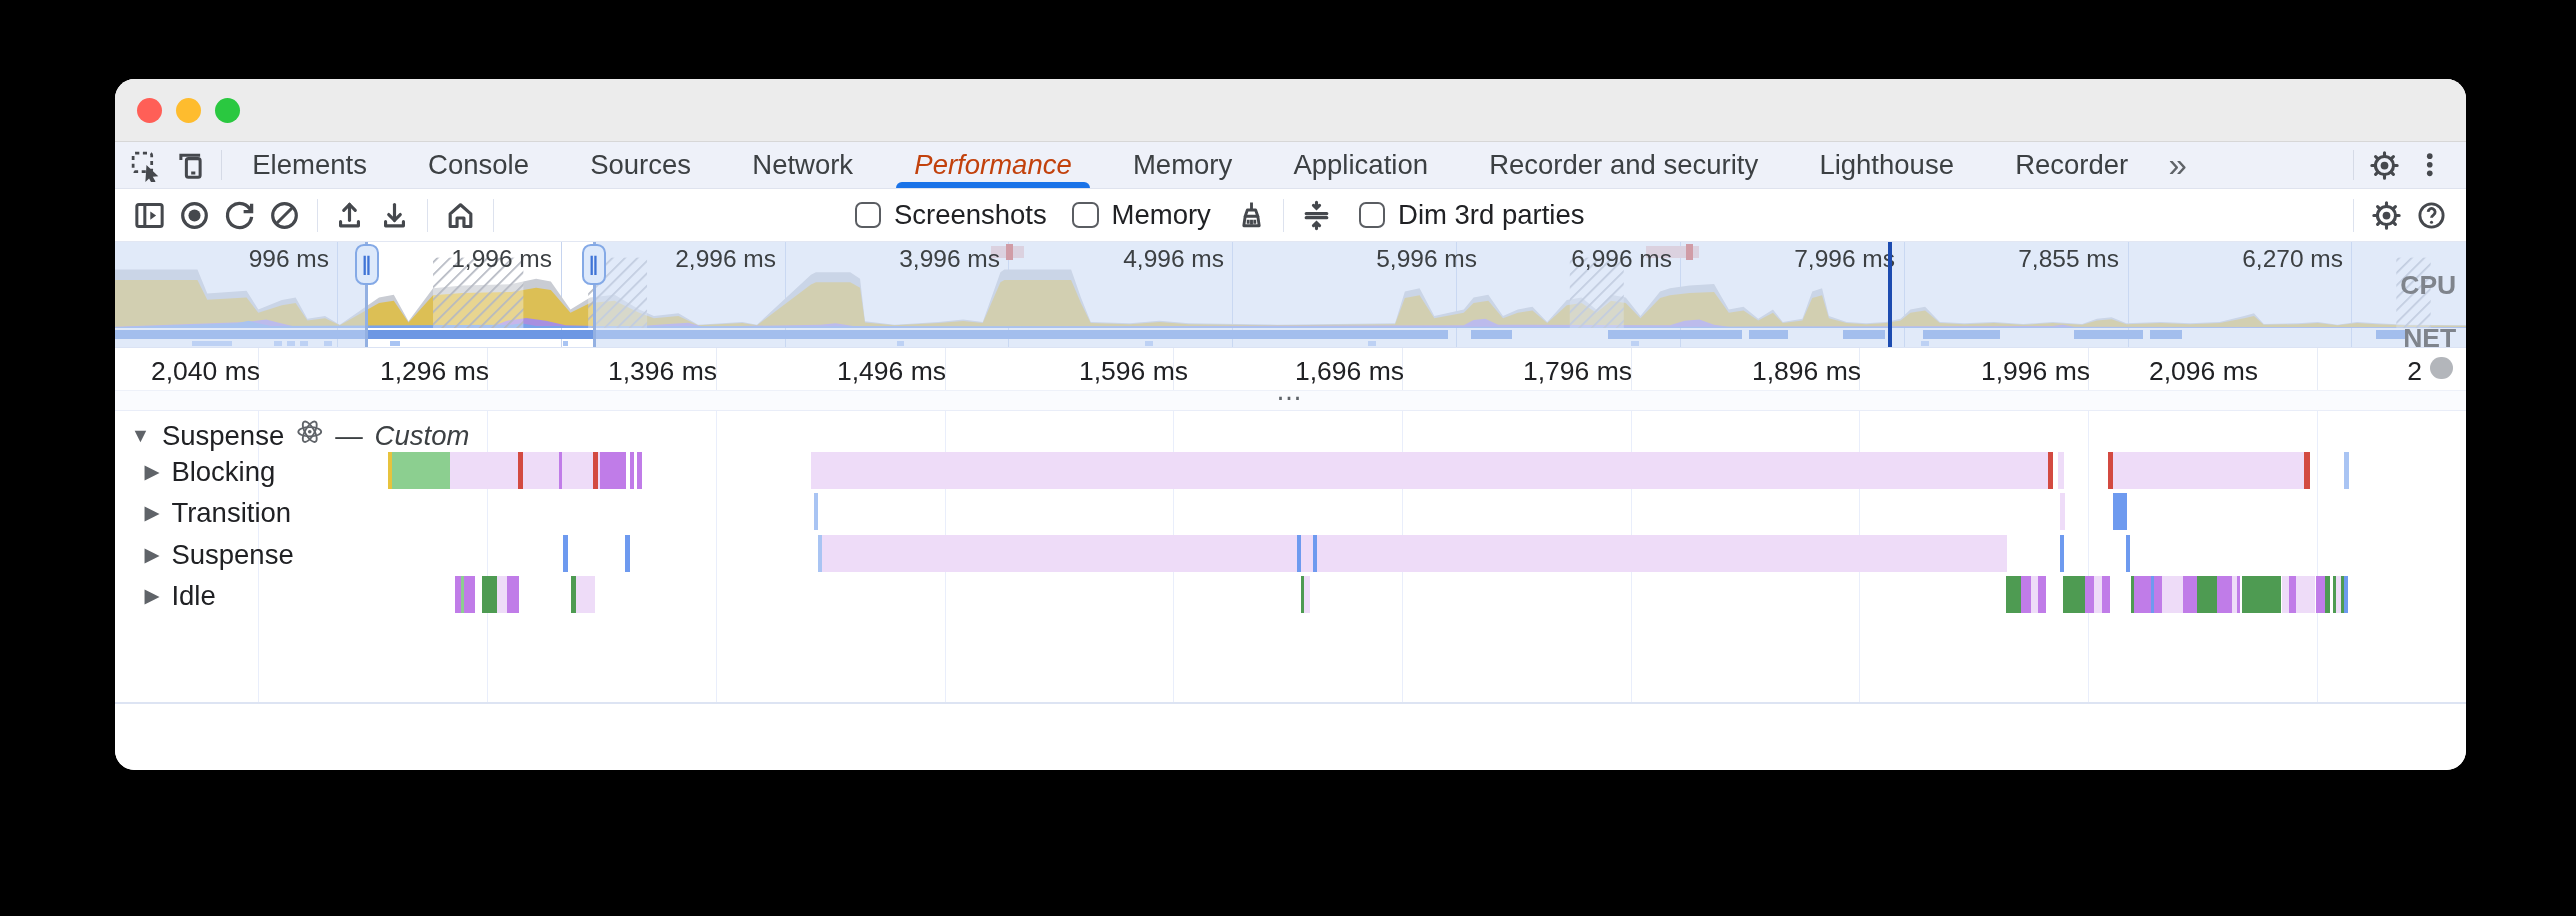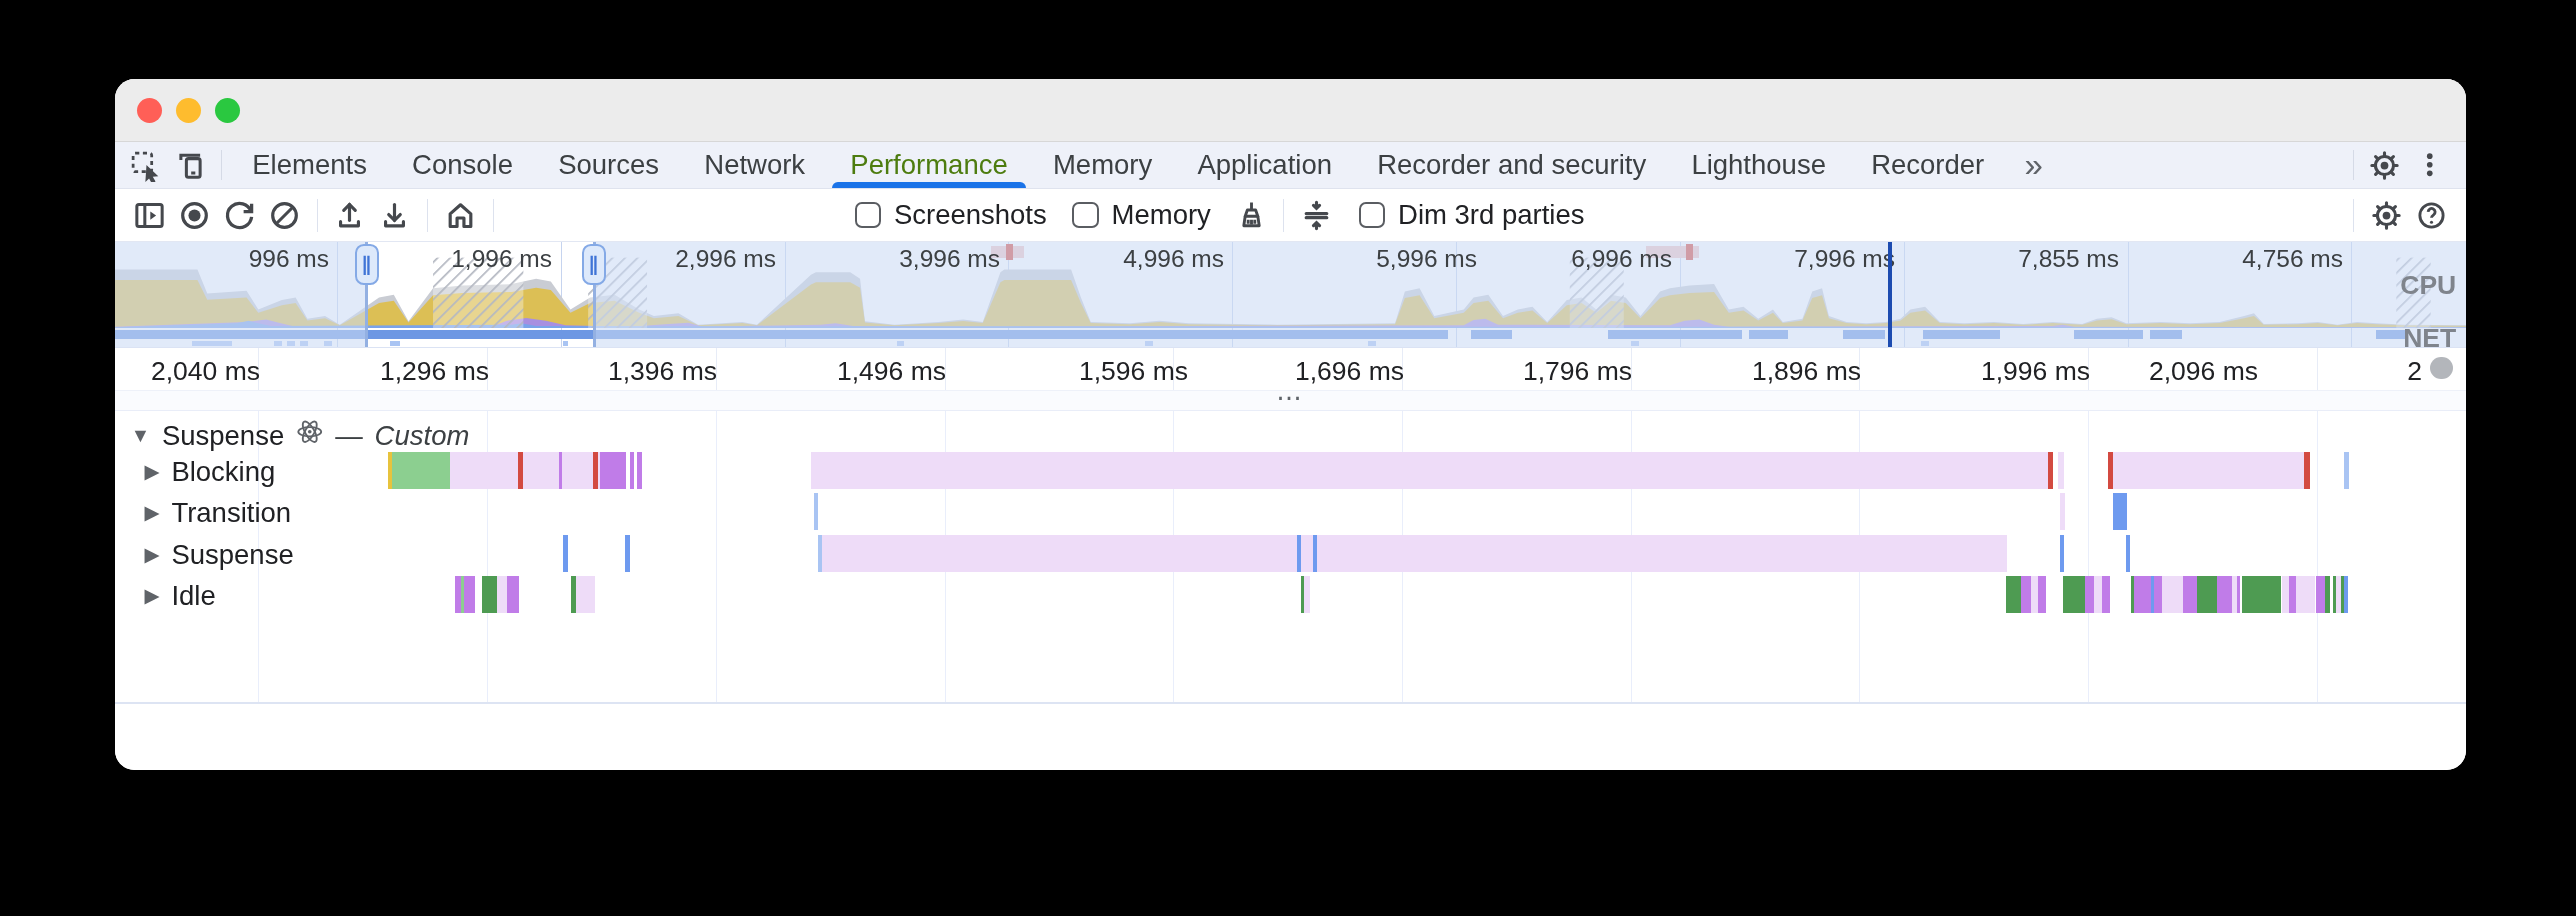--- a/index.html
+++ b/index.html
@@ -10,21 +10,21 @@
   .lights{position:absolute;left:21.6px;top:18.7px;display:flex;gap:13.7px;}
   .light{width:25.5px;height:25.5px;border-radius:50%;}
   .light.red{background:#ff5f57;}
   .light.yellow{background:#febc2e;}
   .light.green{background:#2ac840;}
   
   .tabbar{position:relative;height:47px;background:#eef1f9;border-bottom:1px solid #dfe3ee;display:flex;align-items:stretch;}
   .tabbar .icon-btn{align-self:center;}
   .vdiv{width:1px;height:29.5px;background:#d5dae6;align-self:center;margin:0 7.9px;}
   .tab{position:relative;display:flex;align-items:center;padding:0 22.6px;font-size:27.5px;color:#3c4043;cursor:default;white-space:nowrap;}
-  .tab.selected{color:#4d7c0f;}
+  .tab.selected{color:#c2410c;font-style:italic;}
   .tab.selected::after{content:"";position:absolute;left:3.9px;right:3.9px;bottom:0;height:5.9px;border-radius:5.9px 5.9px 0 0;background:#1a73e8;}
   .more-tabs{display:flex;align-items:center;font-size:33px;color:#5f6368;padding:0 17.7px;}
   .tabbar-right{margin-left:auto;display:flex;align-items:center;padding-right:13.7px;}
   .icon-btn{display:flex;align-items:center;justify-content:center;width:45px;height:45px;color:#45484d;flex:none;}
   .icon-btn svg{display:block;}
   
   .perf-toolbar{position:relative;height:53px;background:#fff;border-bottom:1px solid #e2e7f3;display:flex;align-items:center;padding:0 11.8px;}
   .perf-toolbar .vdiv{height:33px;background:#dde2ee;margin:0 9.8px;}
   .cbx{display:flex;align-items:center;gap:12.8px;font-size:27.5px;color:#202124;white-space:nowrap;}
   .cbx .box{width:26.5px;height:26.5px;border:2.5px solid #5a5d62;border-radius:6.9px;background:#fff;flex:none;}
@@ -82,21 +82,21 @@
       </svg>
     </div>
     <div class="icon-btn">
       <svg width="33" height="33" viewBox="0 0 24 24" fill="none" stroke="currentColor" stroke-width="2.2">
         <path d="M5 8V4.5h14"></path>
         <rect x="9" y="7" width="10" height="13.5" rx="1.5" fill="#eef1f9"></rect>
         <path d="M12.5 17.5h3"></path>
       </svg>
     </div>
     <div class="vdiv"></div>
-    <div id="tabs" style="display:flex;align-items:stretch;">
+    <div id="tabs" style="display:flex;align-items:stretch;gap:16px;">
         <div class="tab">Elements</div>
         <div class="tab">Console</div>
         <div class="tab">Sources</div>
         <div class="tab">Network</div>
         <div class="tab selected">Performance</div>
         <div class="tab">Memory</div>
         <div class="tab">Application</div>
         <div class="tab">Recorder and security</div>
         <div class="tab">Lighthouse</div>
         <div class="tab">Recorder</div>
@@ -229,21 +229,21 @@
       <div class="ov-label" style="left: 864px;">4,996 ms</div>
       <div class="ov-grid" style="left: 1341px;"></div>
       <div class="ov-label" style="left: 1117px;">5,996 ms</div>
       <div class="ov-grid" style="left: 1565px;"></div>
       <div class="ov-label" style="left: 1312px;">6,996 ms</div>
       <div class="ov-grid" style="left: 1789px;"></div>
       <div class="ov-label" style="left: 1535px;">7,996 ms</div>
       <div class="ov-grid" style="left: 2013px;"></div>
       <div class="ov-label" style="left: 1759px;">7,855 ms</div>
       <div class="ov-grid" style="left: 2236px;"></div>
-      <div class="ov-label" style="left: 1983px;">4,756 ms</div>
+      <div class="ov-label" style="left: 1983px;">6,270 ms</div>
       <svg class="ov-svg" viewBox="0 0 2395 88" preserveAspectRatio="none">
         <defs>
           <pattern id="hatch" width="9" height="9" patternUnits="userSpaceOnUse" patternTransform="rotate(45)">
             <rect width="9" height="9" fill="rgba(255,255,255,0.35)"></rect>
             <line x1="0" y1="0" x2="0" y2="9" stroke="#b4b8c2" stroke-width="3.5"></line>
           </pattern>
         </defs>
         <polygon points="0,88 0,28.2 84,28.2 94,52.6 134,49.9 146,69.0 170,59.4 184,56.7 196,78.5 214,75.8 229,84.6 269,56.7 284,54.0 299,81.2 324,47.2 354,44.5 404,43.1 429,37.7 444,40.4 464,69.0 484,56.7 509,54.0 534,69.0 549,75.8 574,73.0 594,84.6 639,81.9 654,84.6 709,33.6 714,30.9 749,30.9 759,37.7 764,81.2 794,84.6 839,81.9 864,79.2 884,81.9 902,30.9 906,28.2 974,28.2 984,56.7 994,81.9 1034,83.2 1064,80.5 1094,83.2 1184,84.6 1304,83.2 1314,50.6 1329,47.2 1344,75.8 1374,69.0 1384,56.7 1399,54.0 1414,75.8 1429,69.0 1444,66.2 1459,81.9 1479,59.4 1494,56.7 1509,69.0 1524,54.0 1539,56.7 1554,75.8 1574,50.6 1584,47.2 1604,44.5 1629,43.1 1644,69.0 1659,66.2 1674,78.5 1689,69.0 1699,81.9 1719,78.5 1729,50.6 1739,47.2 1746,75.8 1764,81.9 1784,83.2 1804,81.9 1819,78.5 1829,69.0 1844,66.2 1859,81.9 1884,83.2 1914,81.9 1944,83.9 1974,81.9 2004,83.9 2019,78.5 2034,77.1 2049,83.2 2084,81.9 2114,83.2 2144,81.9 2169,75.8 2179,73.0 2189,83.9 2224,83.2 2244,81.9 2264,84.6 2284,81.9 2304,83.2 2334,84.6 2395,85.3 2395,88" fill="#c9ccd3"></polygon>
         <polygon points="0,88 0,38.9 84,38.9 94,59.0 134,56.8 146,72.4 170,64.6 184,62.4 196,80.2 214,78.0 229,85.2 269,62.4 284,60.1 299,82.4 324,54.5 354,52.3 404,51.2 429,46.7 444,49.0 464,72.4 484,62.4 509,60.1 534,72.4 549,78.0 574,75.7 594,85.2 639,83.0 654,85.2 709,43.4 714,41.2 749,41.2 759,46.7 764,82.4 794,85.2 839,83.0 864,80.8 884,83.0 902,41.2 906,38.9 974,38.9 984,62.4 994,83.0 1034,84.1 1064,81.9 1094,84.1 1184,85.2 1304,84.1 1314,57.3 1329,54.5 1344,78.0 1374,72.4 1384,62.4 1399,60.1 1414,78.0 1429,72.4 1444,70.2 1459,83.0 1479,64.6 1494,62.4 1509,72.4 1524,60.1 1539,62.4 1554,78.0 1574,57.3 1584,54.5 1604,52.3 1629,51.2 1644,72.4 1659,70.2 1674,80.2 1689,72.4 1699,83.0 1719,80.2 1729,57.3 1739,54.5 1746,78.0 1764,83.0 1784,84.1 1804,83.0 1819,80.2 1829,72.4 1844,70.2 1859,83.0 1884,84.1 1914,83.0 1944,84.7 1974,83.0 2004,84.7 2019,80.2 2034,79.1 2049,84.1 2084,83.0 2114,84.1 2144,83.0 2169,78.0 2179,75.7 2189,84.7 2224,84.1 2244,83.0 2264,85.2 2284,83.0 2304,84.1 2334,85.2 2395,85.8 2395,88" fill="#dcbf55"></polygon>
         <polygon points="0,88 0,86.6 134,81.9 154,79.2 169,83.2 184,86.6 384,86.6 399,80.5 419,77.8 439,80.5 459,85.3 524,86.6 564,83.9 584,82.6 599,86.6 719,84.6 734,83.2 752,86.0 884,86.6 1374,85.3 1384,79.8 1396,78.5 1409,84.6 1584,85.3 1599,80.5 1614,79.2 1629,84.6 1644,86.6 1974,86.0 1984,84.6 1996,86.6 2395,87.3 2395,88" fill="#a88fe0"></polygon>

